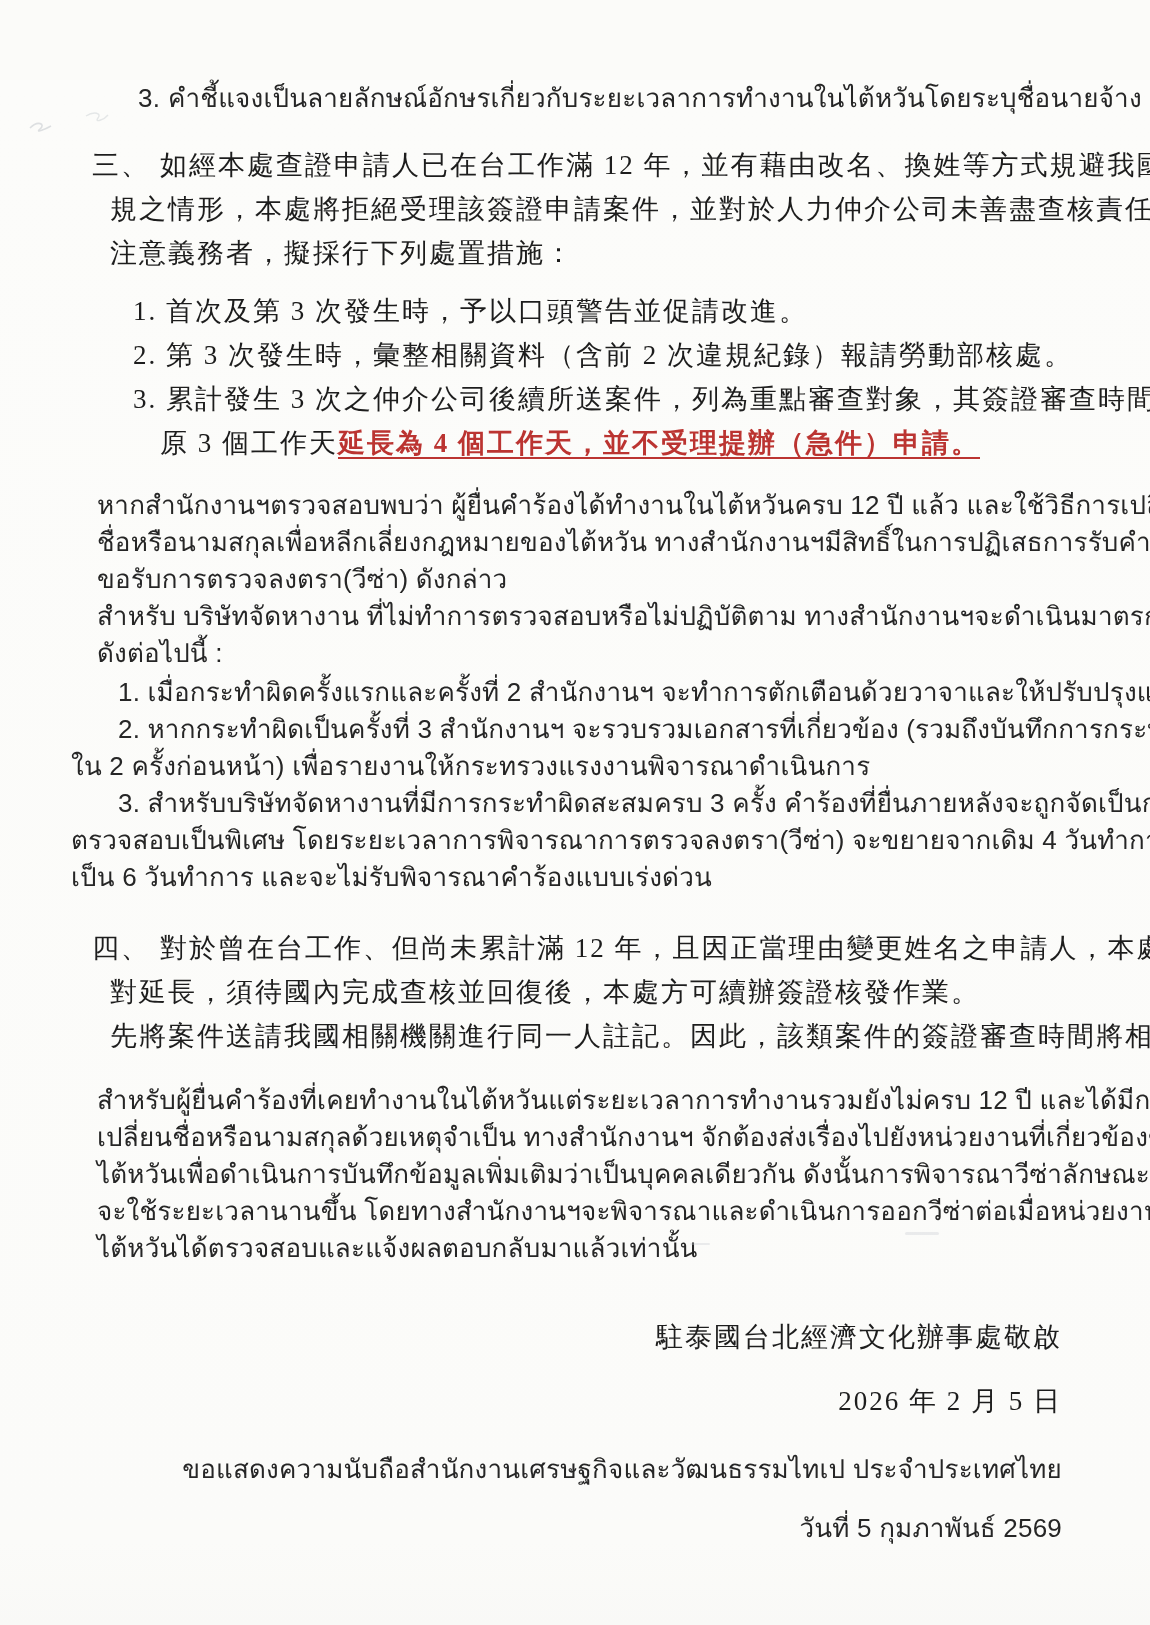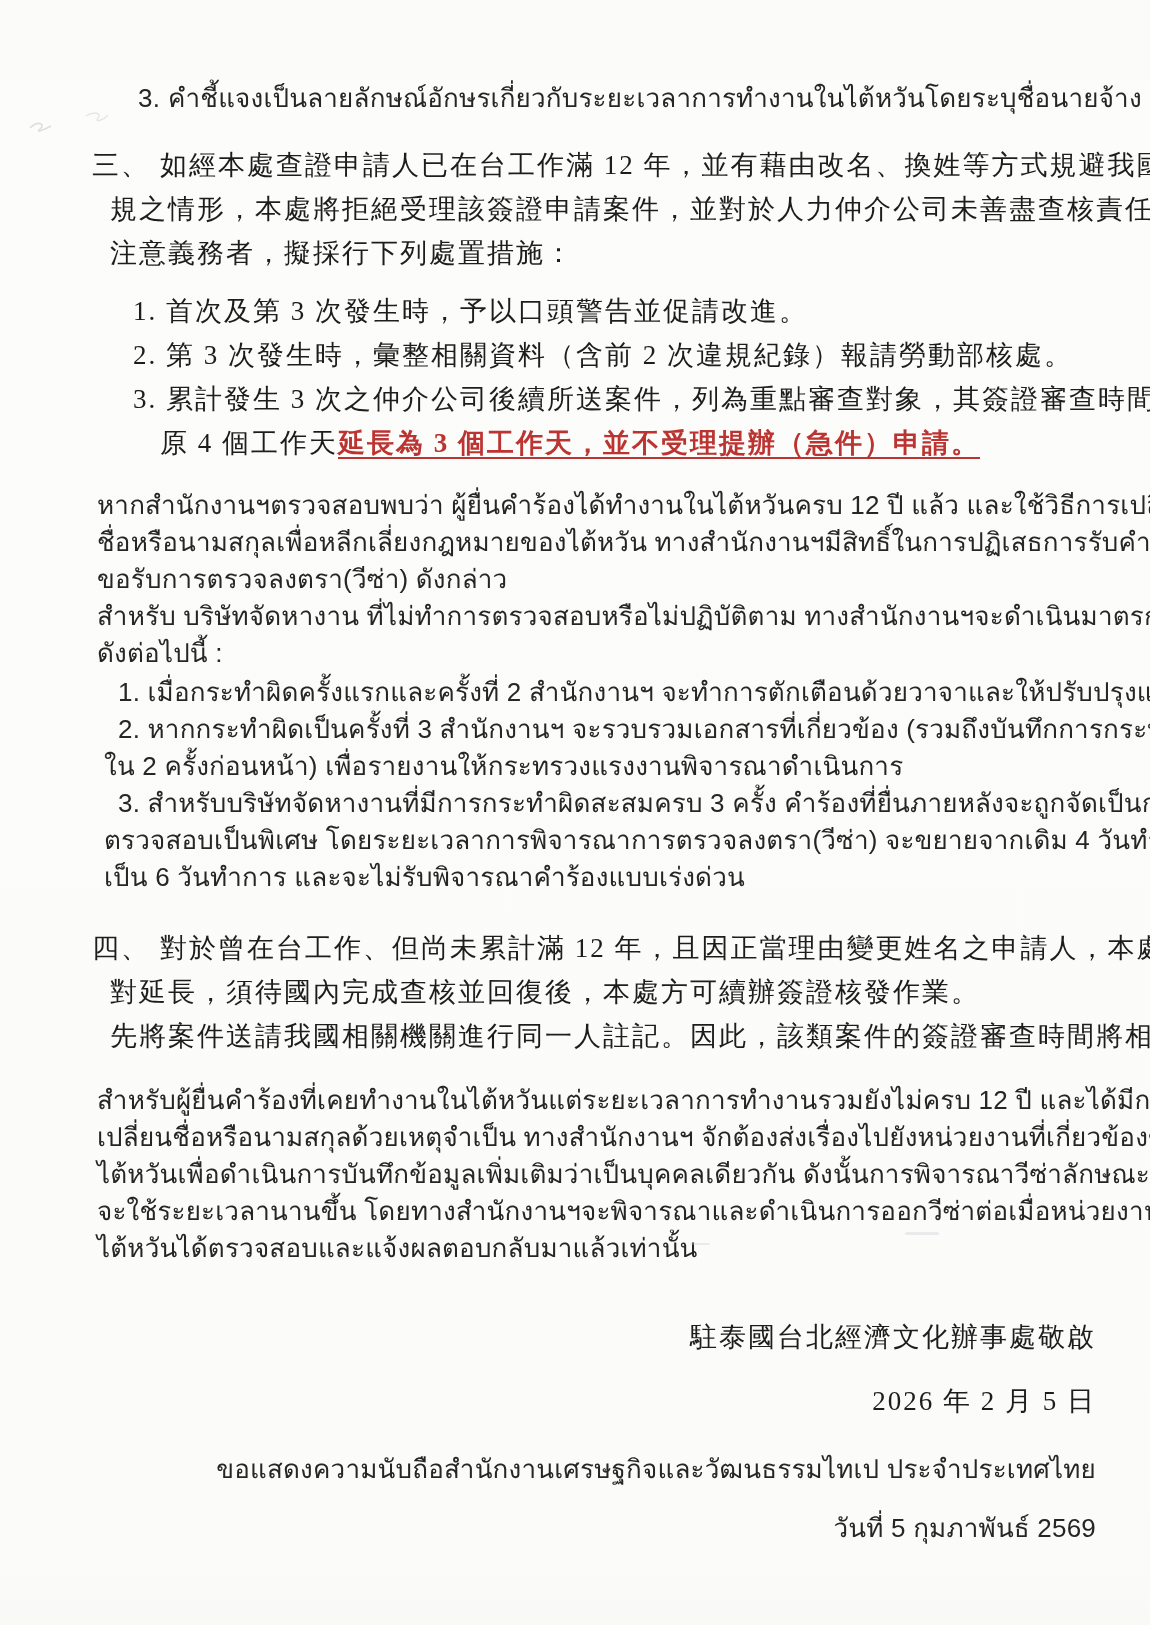--- a/index.html
+++ b/index.html
@@ -43,25 +43,25 @@
   .marker{margin-right:10px;}
   .num{margin-right:8px;}
 
   
   .ml92{margin-left:92px;}
   .ml97{margin-left:97px;}
   .ml110{margin-left:110px;}
   .ml118{margin-left:118px;}
   .ml133{margin-left:133px;}
   .ml138{margin-left:138px;}
-  .ml140{margin-left:104px;}
+  .ml140{margin-left:71px;}
   .ml160{margin-left:160px;}
   .ml170{margin-left:170px;}
 
-  .right{ text-align:right; padding-right:54px; }
+  .right{ text-align:right; padding-right:88px; }
 
   .mt-attach{margin-top:80px;}
   .mt-sec3{margin-top:26px;}
   .mt-cnlist{margin-top:14px;}
   .mt-thpara1{margin-top:22px;}
   .mt-thlist{margin-top:2px;}
   .mt-sec4{margin-top:30px;}
   .mt-thpara2{margin-top:24px;}
   .mt-sig{margin-top:48px;}
   .mt-datecn{margin-top:20px;}
@@ -101,21 +101,21 @@
     </div>
     <div class="cn ml110">規之情形，本處將拒絕受理該簽證申請案件，並對於人力仲介公司未善盡查核責任或</div>
     <div class="cn ml110">注意義務者，擬採行下列處置措施：</div>
   </div>
 
   <div class="mt-cnlist">
     <div class="cn ml133">1. 首次及第 3 次發生時，予以口頭警告並促請改進。</div>
     <div class="cn ml133">2. 第 3 次發生時，彙整相關資料（含前 2 次違規紀錄）報請勞動部核處。</div>
     <div class="cn ml133">3. 累計發生 3 次之仲介公司後續所送案件，列為重點審查對象，其簽證審查時間由</div>
     <div class="cn ml160">
-      <span>原 4 個工作天</span><span class="red">延長為 3 個工作天，並不受理提辦（急件）申請。</span>
+      <span>原 3 個工作天</span><span class="red">延長為 4 個工作天，並不受理提辦（急件）申請。</span>
     </div>
   </div>
 
   <div class="mt-thpara1">
     <div class="th ml97">หากสำนักงานฯตรวจสอบพบว่า ผู้ยื่นคำร้องได้ทำงานในไต้หวันครบ 12 ปี แล้ว และใช้วิธีการเปลี่ยน</div>
     <div class="th ml97">ชื่อหรือนามสกุลเพื่อหลีกเลี่ยงกฎหมายของไต้หวัน ทางสำนักงานฯมีสิทธิ์ในการปฏิเสธการรับคำร้อง</div>
     <div class="th ml97">ขอรับการตรวจลงตรา(วีซ่า) ดังกล่าว</div>
     <div class="th ml97">สำหรับ บริษัทจัดหางาน ที่ไม่ทำการตรวจสอบหรือไม่ปฏิบัติตาม ทางสำนักงานฯจะดำเนินมาตรการ</div>
     <div class="th ml97">ดังต่อไปนี้ :</div>
   </div>

